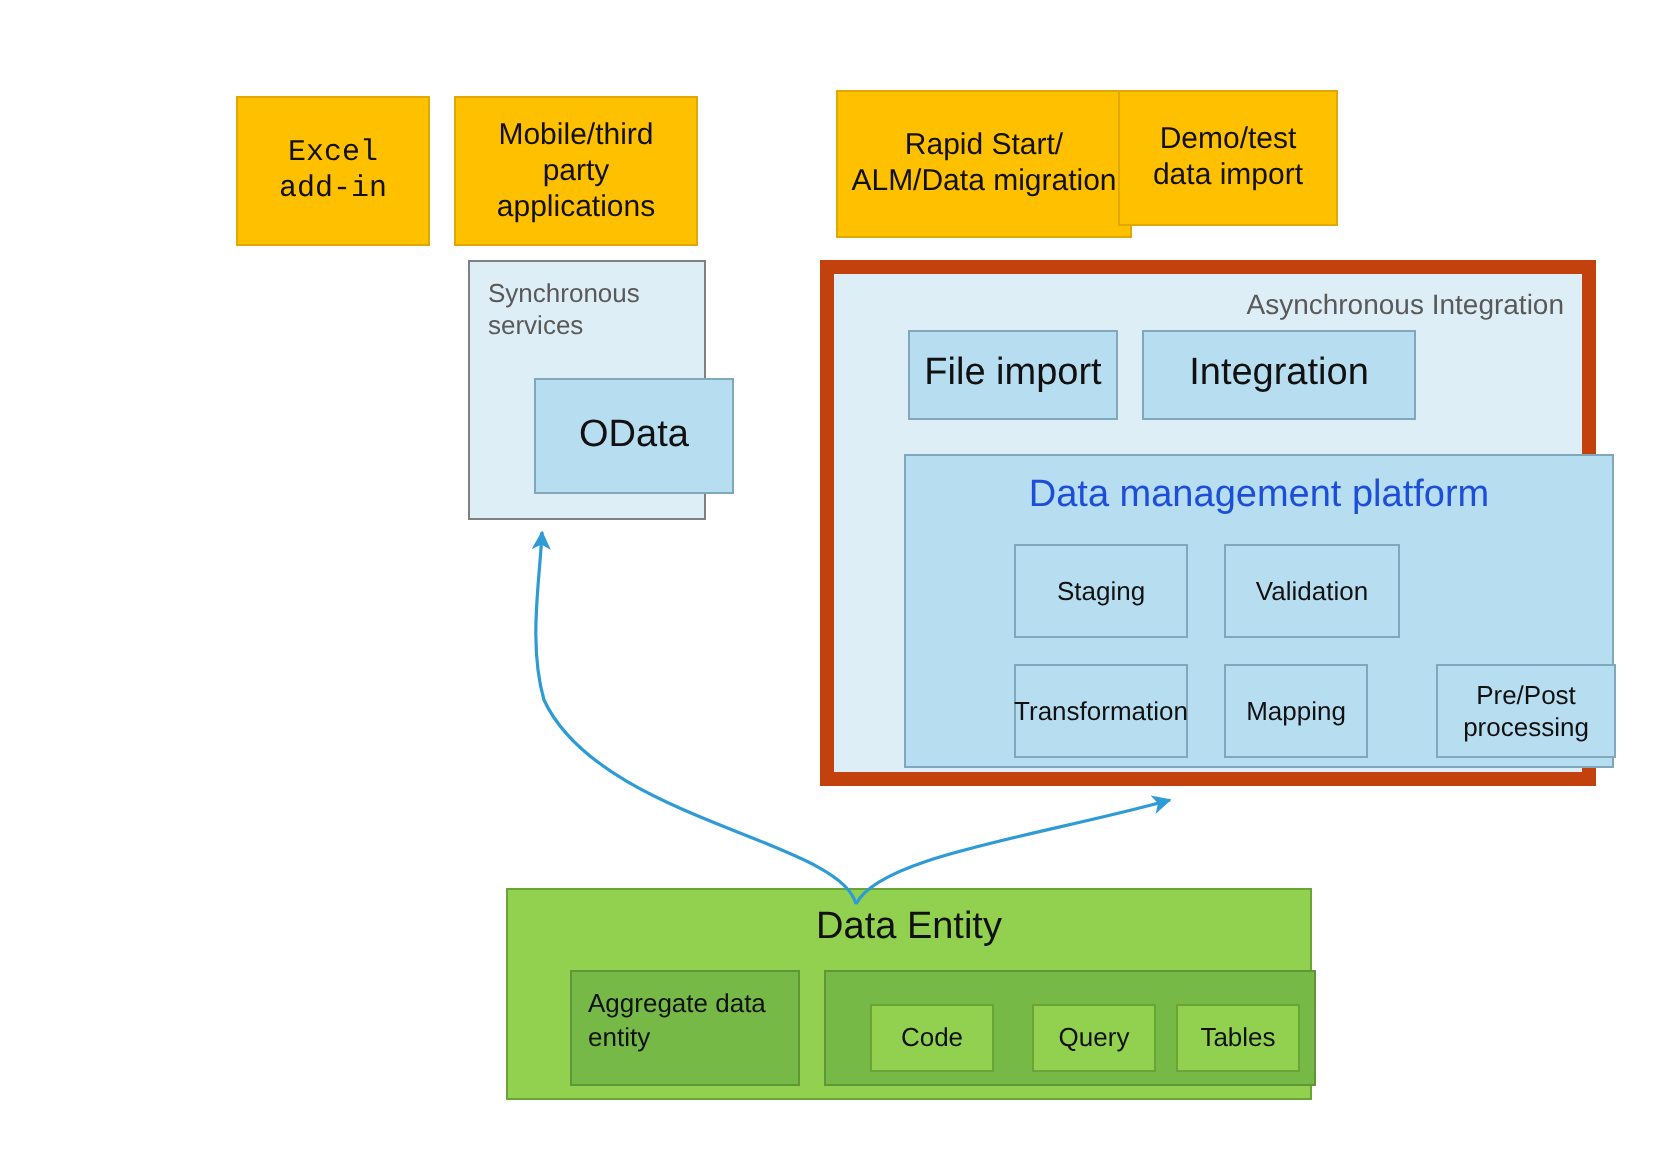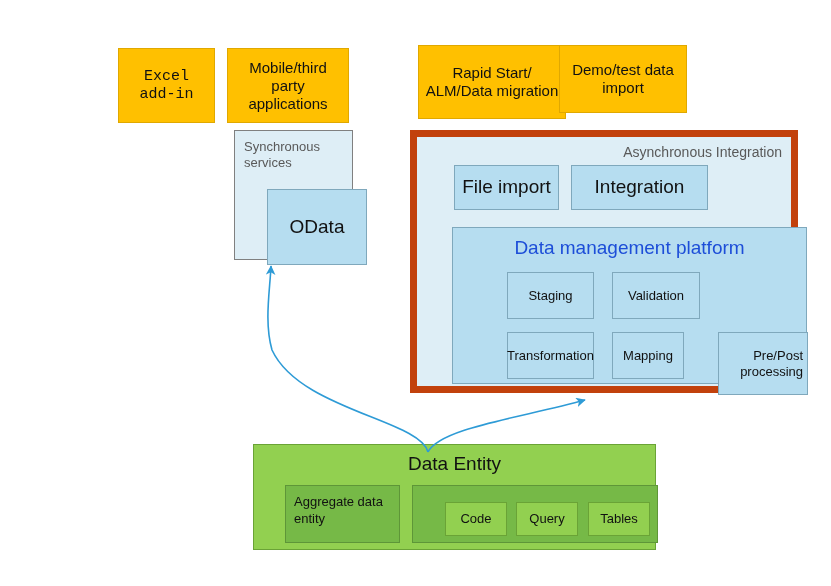--- a/index.html
+++ b/index.html
@@ -160,27 +160,27 @@
   </div>
 
   <div class="box orange" style="left:205px; top:48px; width:122px; height:75px;">
     <span>Mobile/third party applications</span>
   </div>
 
   <div class="box orange" style="left:396px; top:45px; width:148px; height:74px;">
     <span>Rapid Start/ ALM/Data migration</span>
   </div>
 
-  <div class="box orange" style="left:537px; top:45px; width:128px; height:68px;">
+  <div class="box orange" style="left:537px; top:45px; width:110px; height:68px;">
     <span>Demo/test data import</span>
   </div>
 
   <div class="box sync-panel" style="left:212px; top:130px; width:119px; height:130px;">
     <div class="sync-title">Synchronous services</div>
-    <div class="box odata-box" style="left:10px; top:58px; width:100px; height:76px;">
+    <div class="box odata-box" style="left:10px; top:58px; width:100px; height:58px;">
       <span>OData</span>
     </div>
   </div>
 
   <div class="box async-panel" style="left:388px; top:130px; width:388px; height:263px;">
     <div class="async-title">Asynchronous Integration</div>
 
     <div class="box blue-box blue-box-lg" style="left:132px; top:28px; width:137px; height:45px;">
       <span>Integration</span>
     </div>
@@ -201,35 +201,35 @@
       </div>
 
       <div class="box dmp-sub" style="left:32px; top:104px; width:87px; height:47px;">
         <span>Transformation</span>
       </div>
 
       <div class="box dmp-sub" style="left:137px; top:104px; width:72px; height:47px;">
         <span>Mapping</span>
       </div>
 
-      <div class="box dmp-sub" style="left:243px; top:104px; width:90px; height:63px;text-align:right;">
+      <div class="box dmp-sub" style="left:243px; top:104px; width:90px; height:47px;">
         <span>Pre/Post processing</span>
       </div>
     </div>
   </div>
 
   <div class="box green-panel" style="left:231px; top:444px; width:403px; height:106px;">
     <div class="green-title">Data Entity</div>
 
     <div class="box green-mid" style="left:9px; top:40px; width:115px; height:58px;">
       <div class="green-mid-label">Aggregate data entity</div>
     </div>
 
     <div class="box green-mid" style="left:136px; top:40px; width:246px; height:58px;">
-      <div class="box green-leaf" style="left:10px; top:16px; width:62px; height:34px;">
+      <div class="box green-leaf" style="left:0; top:16px; width:62px; height:34px;">
         <span>Code</span>
       </div>
       <div class="box green-leaf" style="left:81px; top:16px; width:62px; height:34px;">
         <span>Query</span>
       </div>
       <div class="box green-leaf" style="left:153px; top:16px; width:62px; height:34px;">
         <span>Tables</span>
       </div>
     </div>
   </div>

